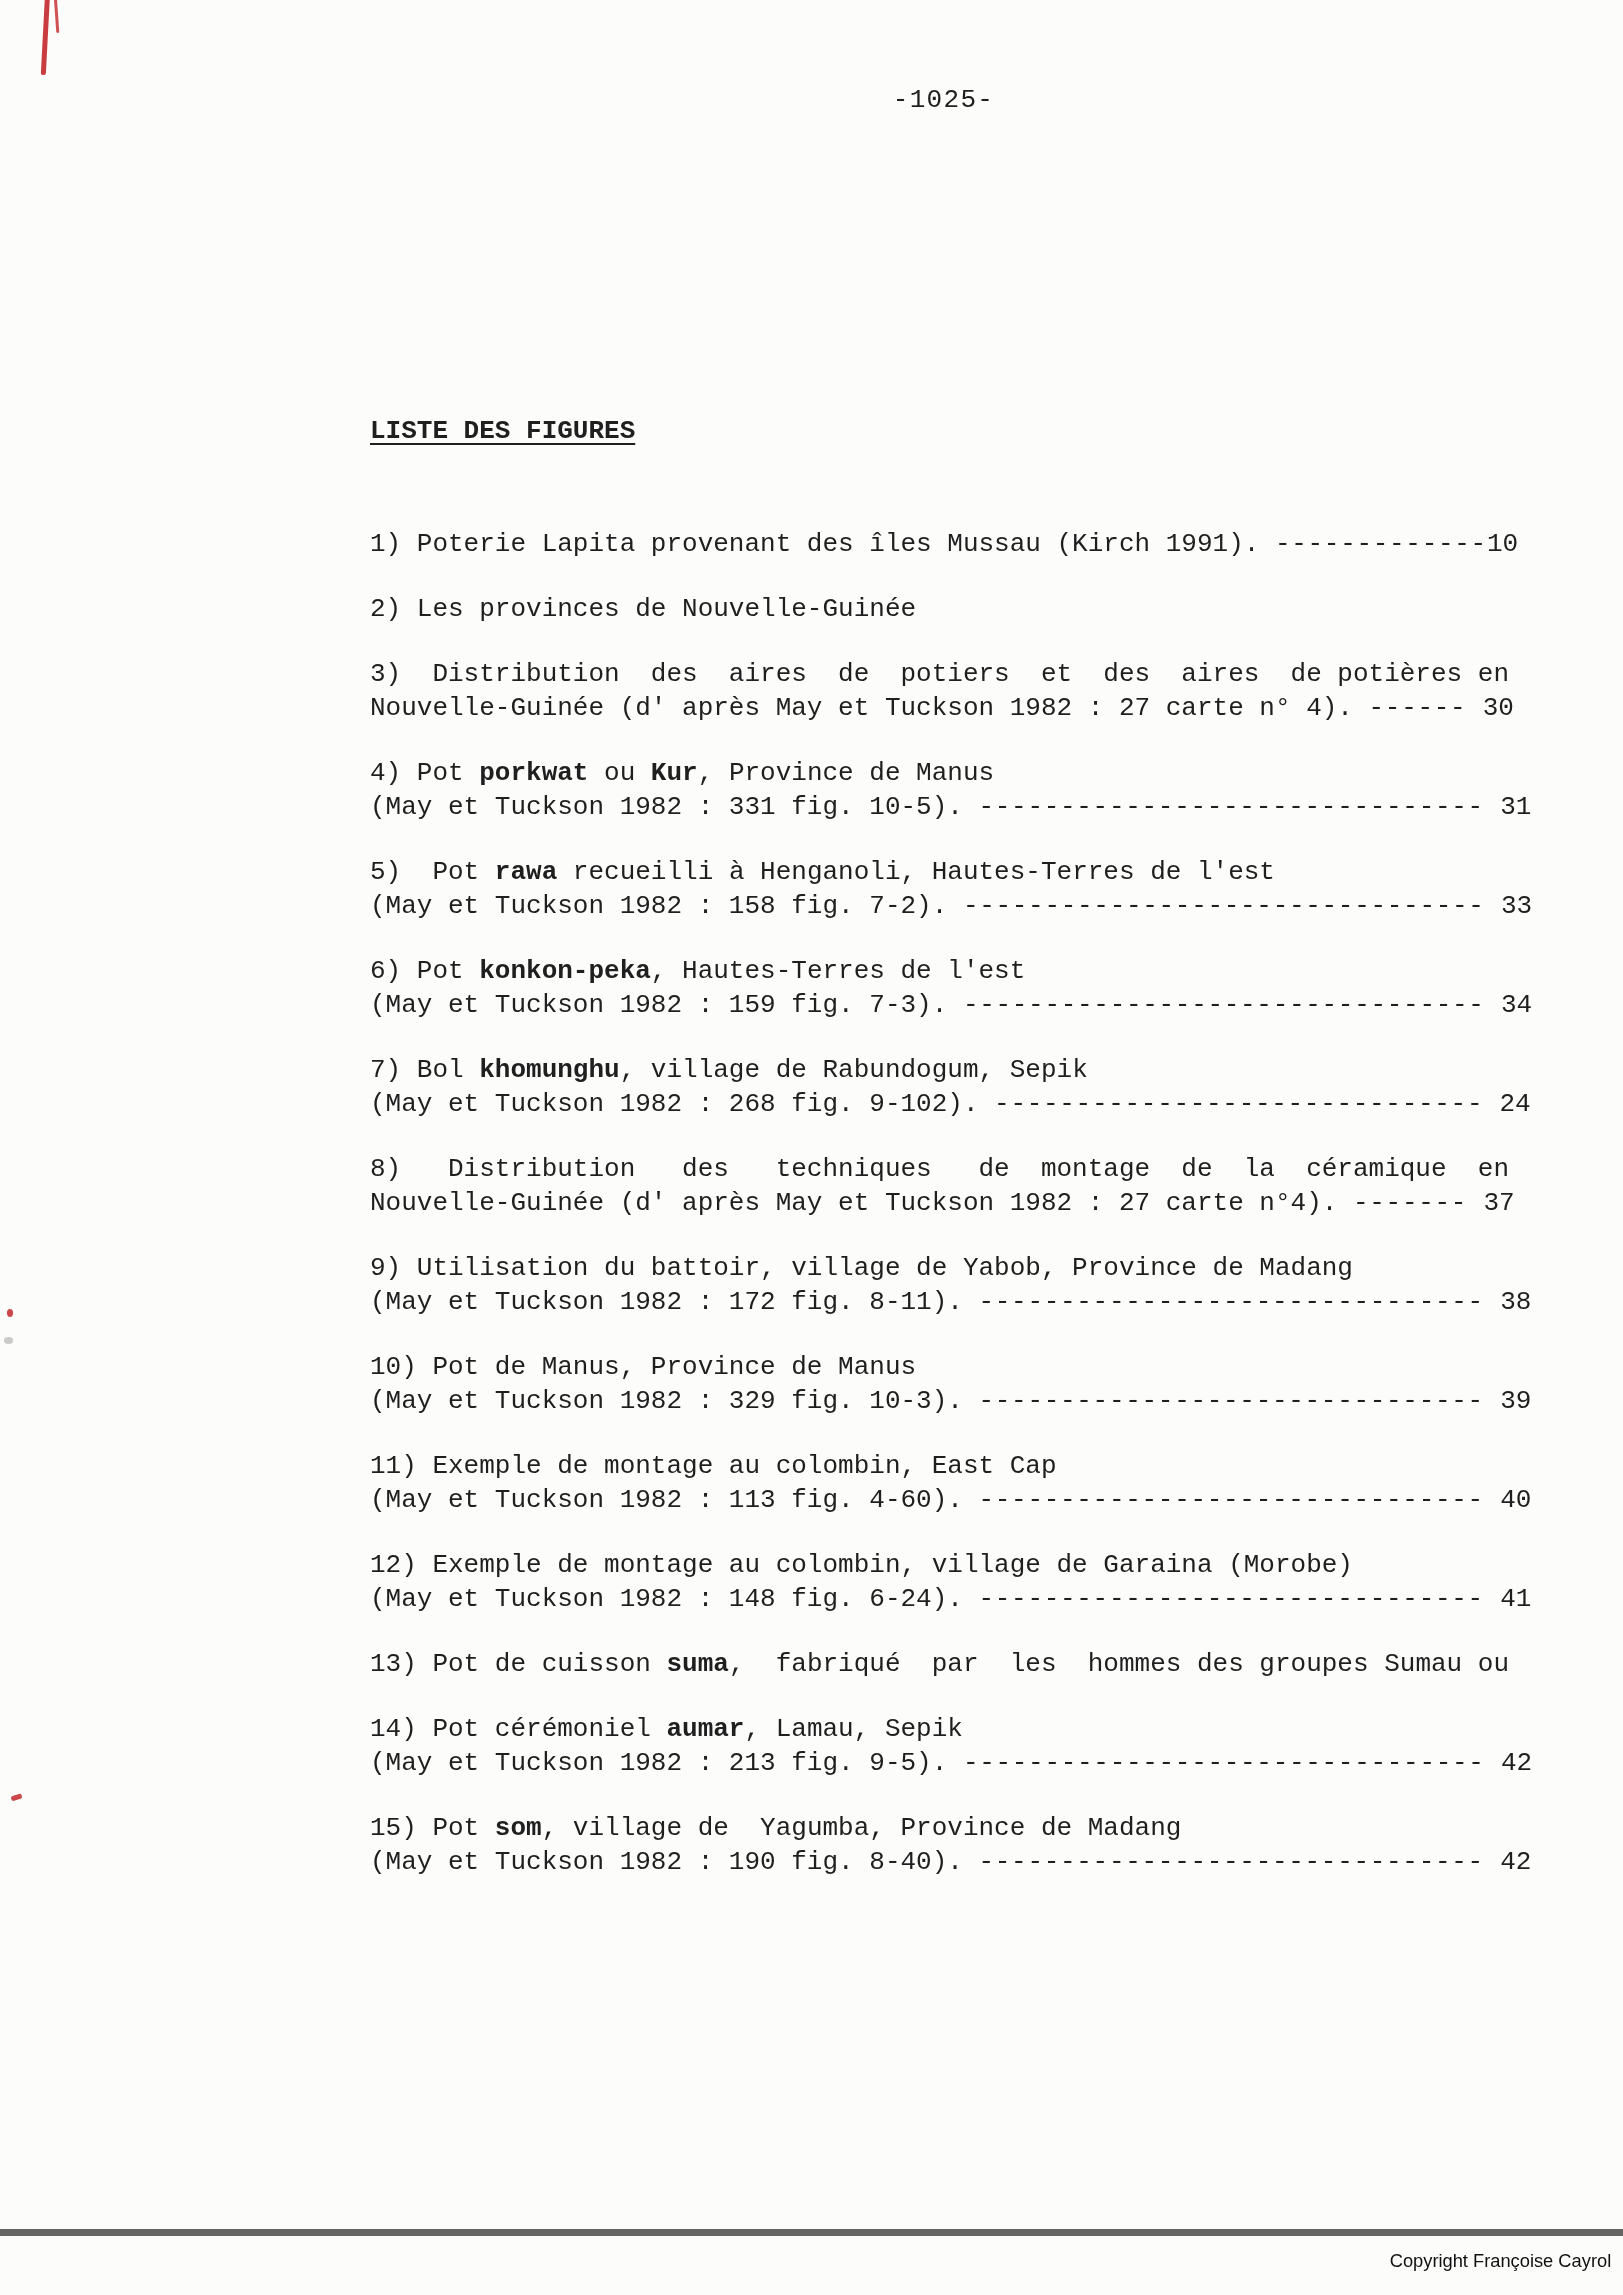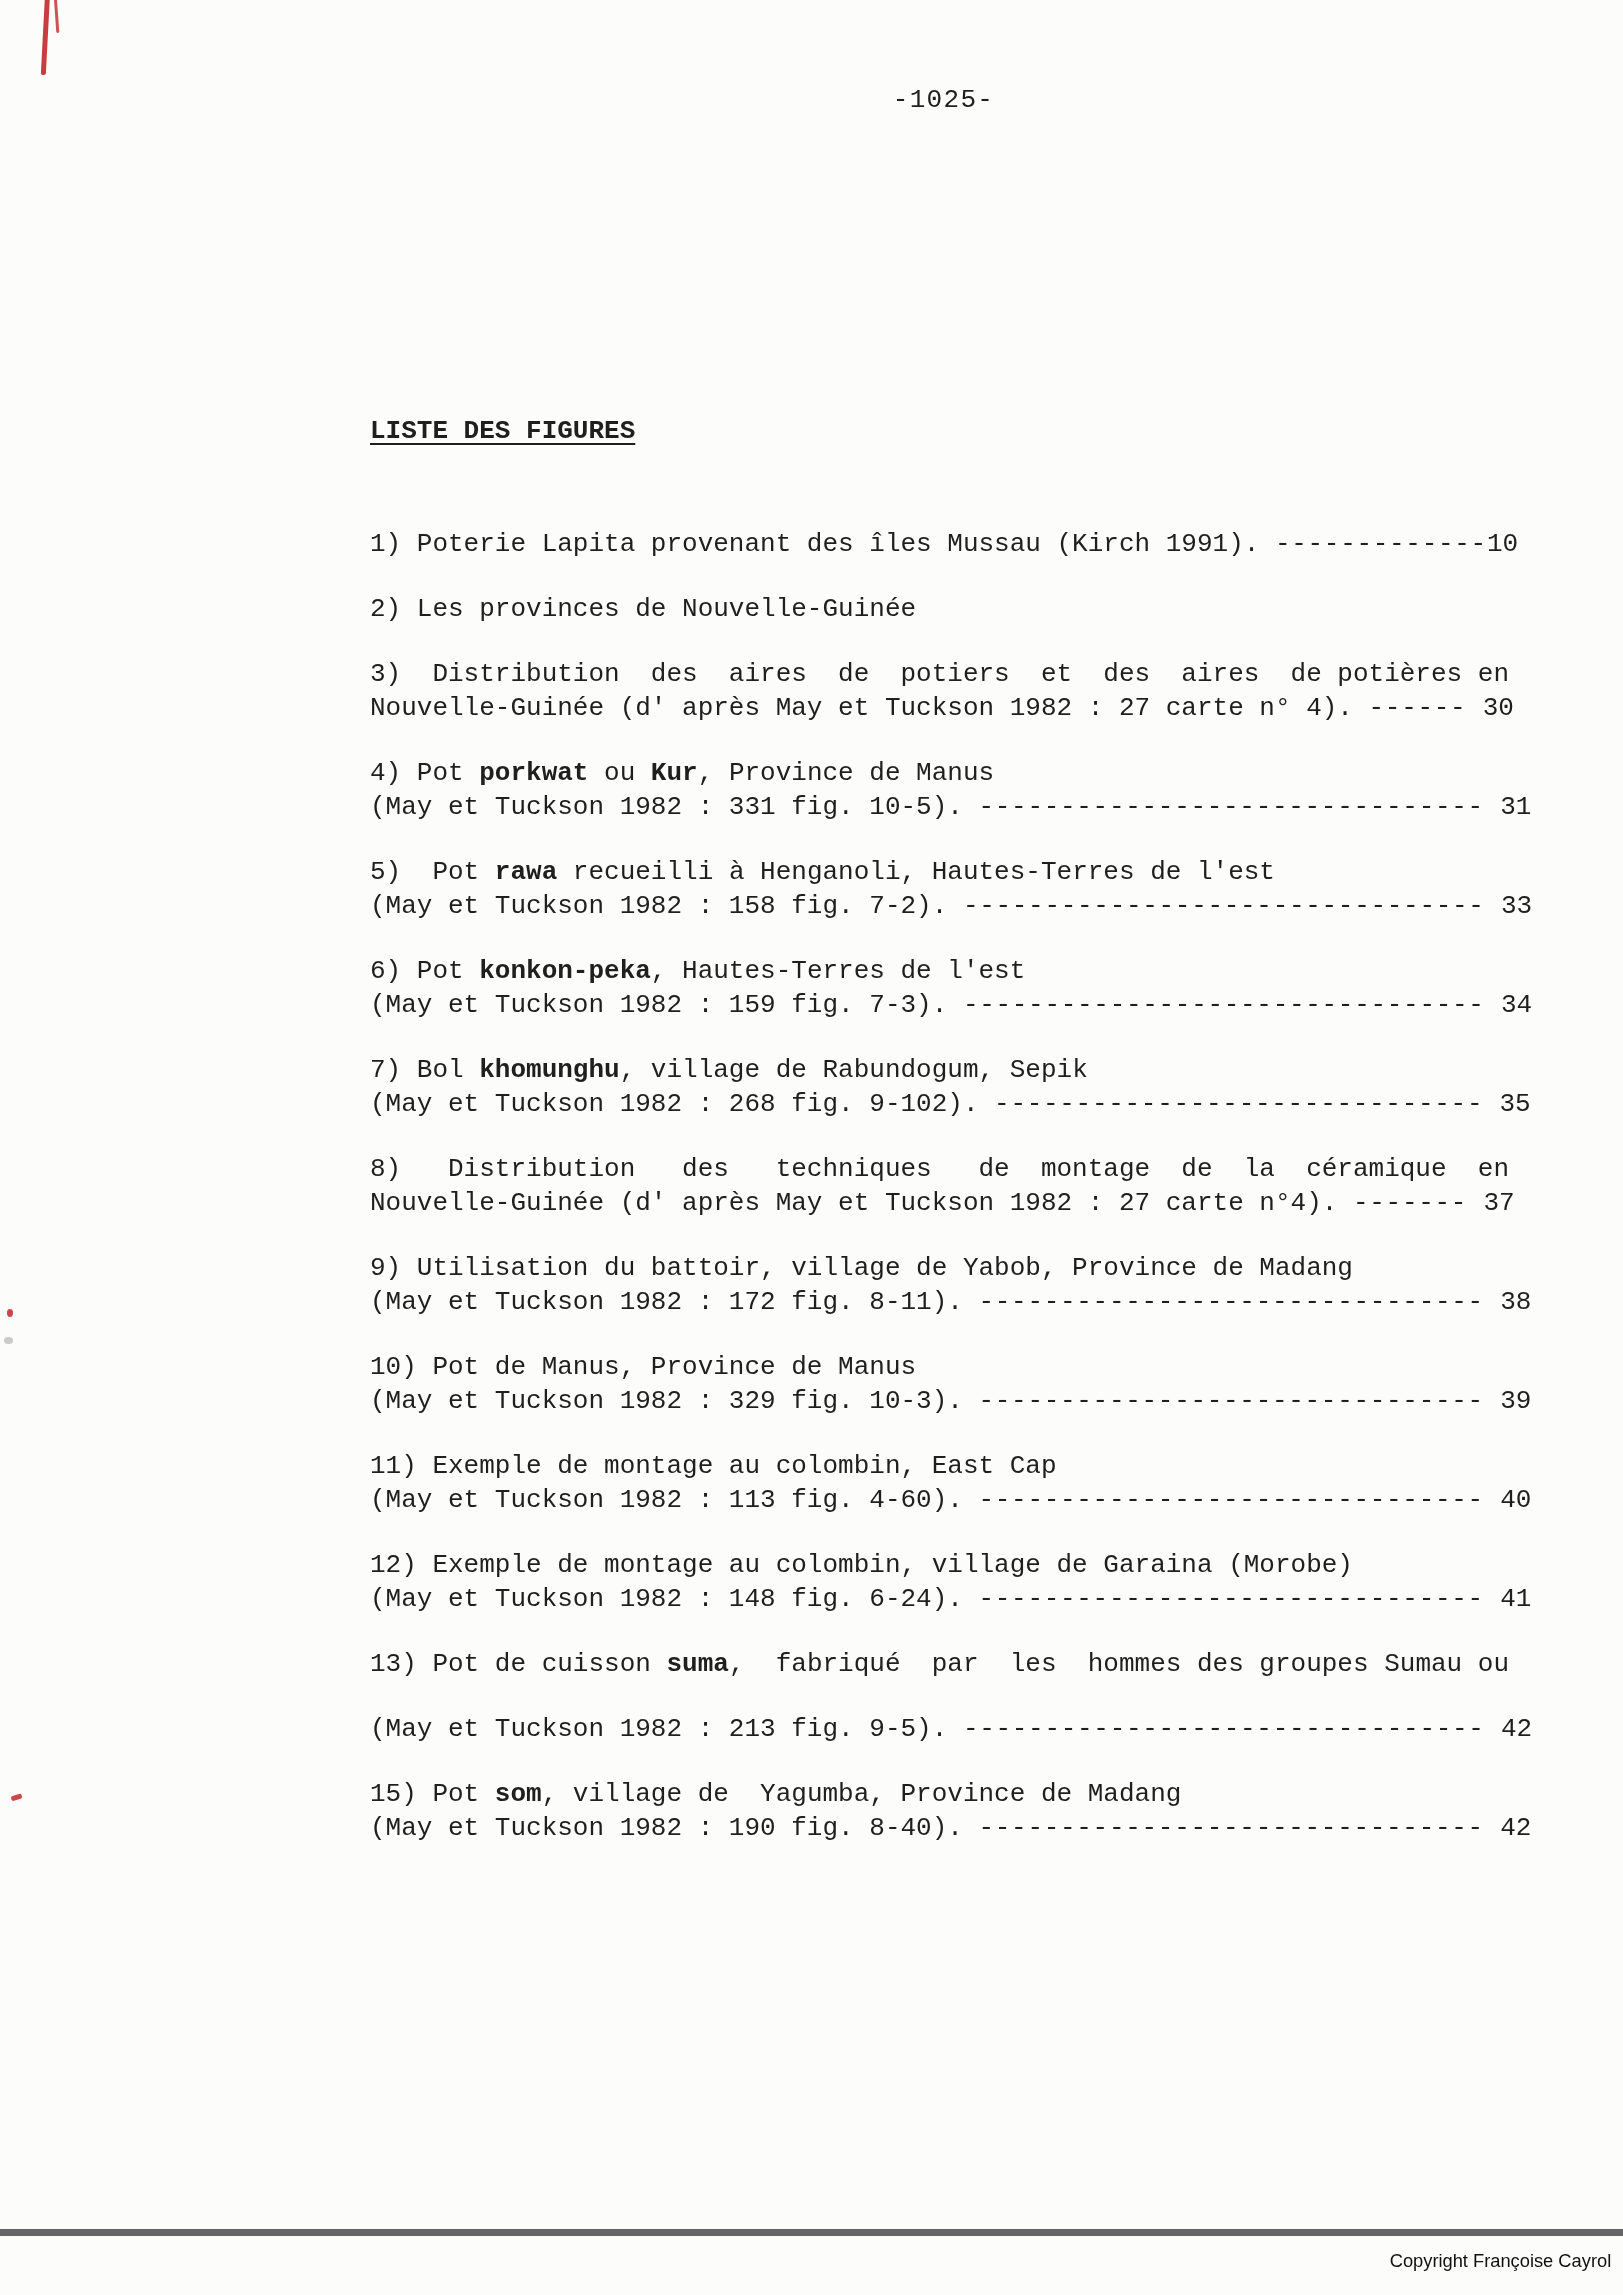--- a/index.html
+++ b/index.html
@@ -79,21 +79,21 @@
     <div class="figure-entry">
       <div class="figure-line"><span>5)  Pot </span><span class="bold">rawa</span><span> recueilli à Henganoli, Hautes-Terres de l'est</span></div>
       <div class="figure-line"><span>(May et Tuckson 1982 : 158 fig. 7-2). </span><span class="leader">-------------------------------- </span><span class="page-ref">33</span></div>
     </div>
     <div class="figure-entry">
       <div class="figure-line"><span>6) Pot </span><span class="bold">konkon-peka</span><span>, Hautes-Terres de l'est</span></div>
       <div class="figure-line"><span>(May et Tuckson 1982 : 159 fig. 7-3). </span><span class="leader">-------------------------------- </span><span class="page-ref">34</span></div>
     </div>
     <div class="figure-entry">
       <div class="figure-line"><span>7) Bol </span><span class="bold">khomunghu</span><span>, village de Rabundogum, Sepik</span></div>
-      <div class="figure-line"><span>(May et Tuckson 1982 : 268 fig. 9-102). </span><span class="leader">------------------------------ </span><span class="page-ref">35</span></div>
+      <div class="figure-line"><span>(May et Tuckson 1982 : 268 fig. 9-102). </span><span class="leader">------------------------------ </span><span class="page-ref">24</span></div>
     </div>
     <div class="figure-entry">
       <div class="figure-line"><span>8)   Distribution   des   techniques   de  montage  de  la  céramique  en</span></div>
       <div class="figure-line"><span>Nouvelle-Guinée (d' après May et Tuckson 1982 : 27 carte n°4). </span><span class="leader">------- </span><span class="page-ref">37</span></div>
     </div>
     <div class="figure-entry">
       <div class="figure-line"><span>9) Utilisation du battoir, village de Yabob, Province de Madang</span></div>
       <div class="figure-line"><span>(May et Tuckson 1982 : 172 fig. 8-11). </span><span class="leader">------------------------------- </span><span class="page-ref">38</span></div>
     </div>
     <div class="figure-entry">
@@ -105,20 +105,21 @@
       <div class="figure-line"><span>(May et Tuckson 1982 : 113 fig. 4-60). </span><span class="leader">------------------------------- </span><span class="page-ref">40</span></div>
     </div>
     <div class="figure-entry">
       <div class="figure-line"><span>12) Exemple de montage au colombin, village de Garaina (Morobe)</span></div>
       <div class="figure-line"><span>(May et Tuckson 1982 : 148 fig. 6-24). </span><span class="leader">------------------------------- </span><span class="page-ref">41</span></div>
     </div>
     <div class="figure-entry">
       <div class="figure-line"><span>13) Pot de cuisson </span><span class="bold">suma</span><span>,  fabriqué  par  les  hommes des groupes Sumau ou</span></div>
     </div>
     <div class="figure-entry">
+      <div class="figure-line"><span>14) Pot cérémoniel </span><span class="bold">aumar</span><span>, Lamau, Sepik</span></div>
       <div class="figure-line"><span>(May et Tuckson 1982 : 213 fig. 9-5). </span><span class="leader">-------------------------------- </span><span class="page-ref">42</span></div>
     </div>
     <div class="figure-entry">
       <div class="figure-line"><span>15) Pot </span><span class="bold">som</span><span>, village de  Yagumba, Province de Madang</span></div>
       <div class="figure-line"><span>(May et Tuckson 1982 : 190 fig. 8-40). </span><span class="leader">------------------------------- </span><span class="page-ref">42</span></div>
     </div>
   </div>
 
 <div class="footer-bar"></div>
 <div class="copyright">Copyright Françoise Cayrol</div>

